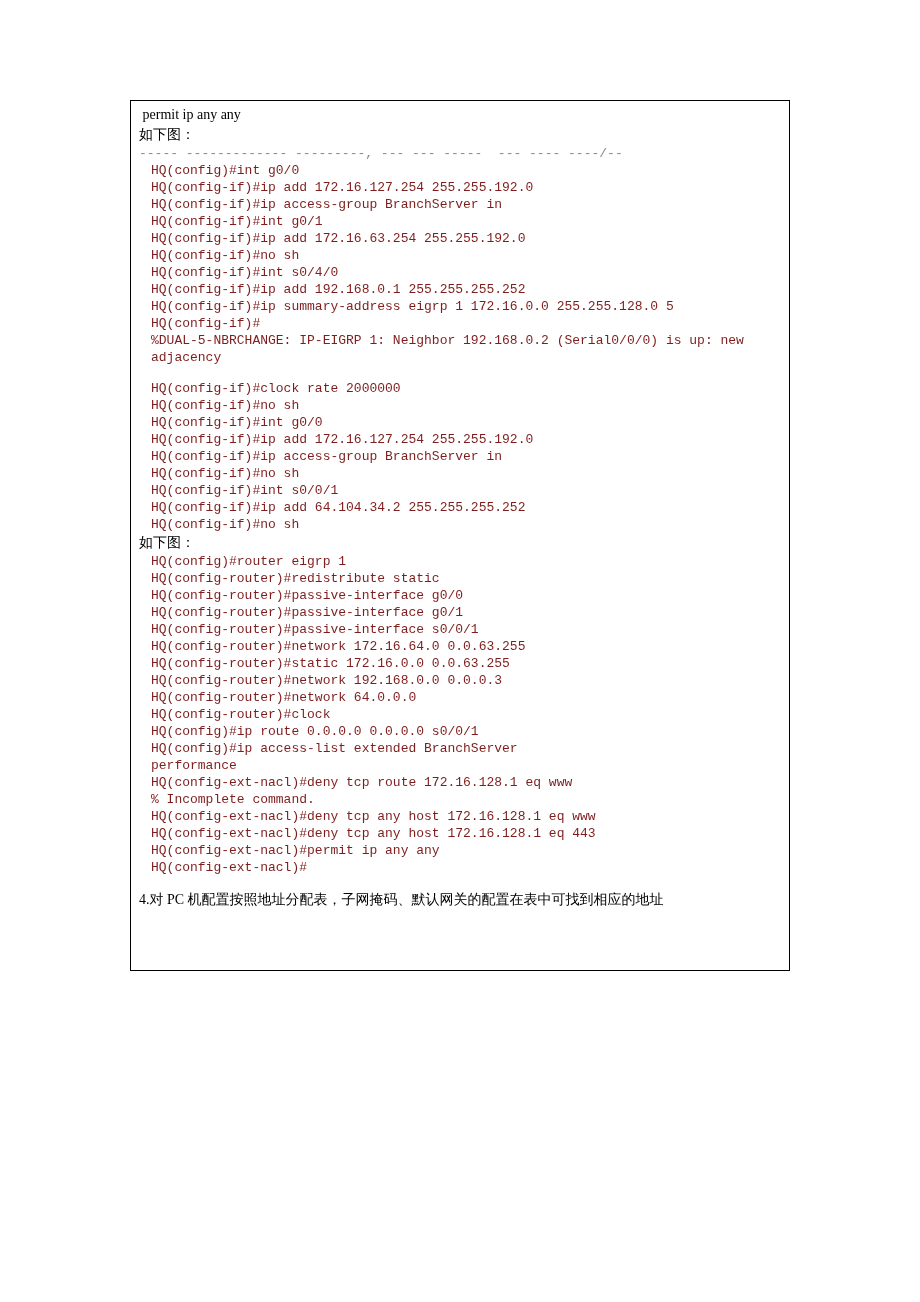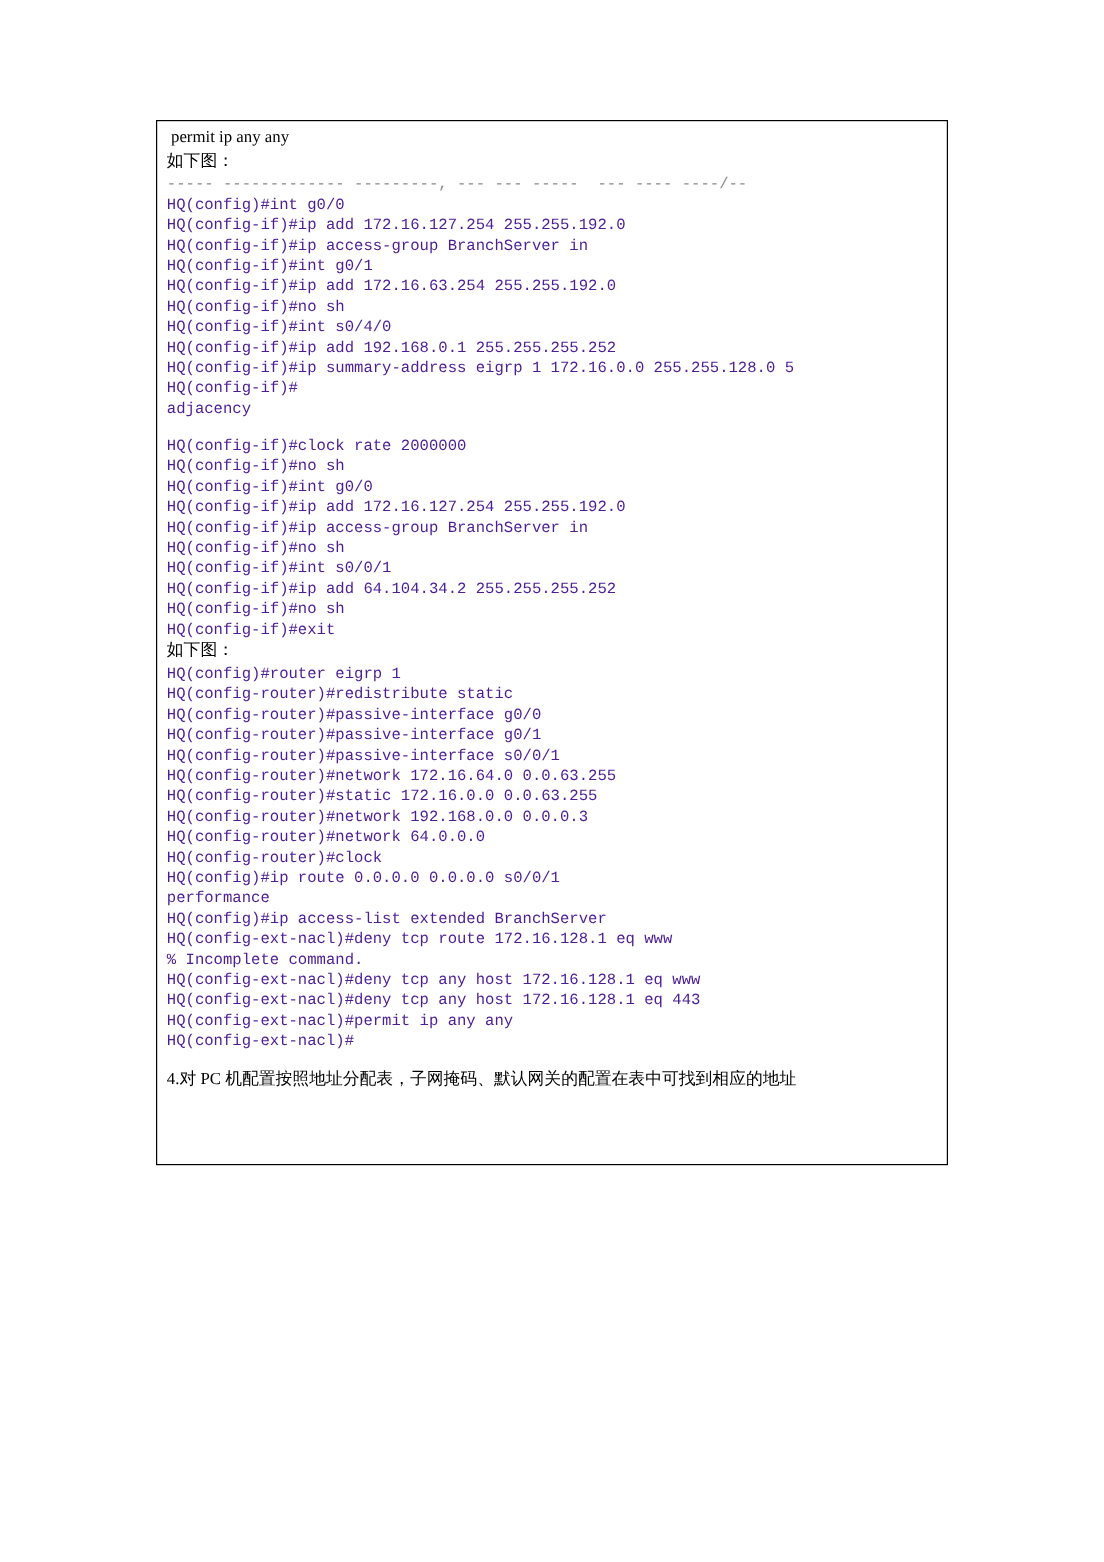--- a/index.html
+++ b/index.html
@@ -29,21 +29,22 @@
   .line.normal {
     font-family: "Times New Roman", "SimSun", serif;
     font-size: 14px;
     line-height: 20px;
     color: #000;
   }
   .line.grey {
     color: #888;
   }
   .line.dark {
-    color: #4c1d95;
+    color: #7f1d1d;
+    margin-left: 12px;
   }
   .spacer {
     height: 14px;
   }
 </style>
 </head>
 <body>
 
 <div class="page">
   <div class="box">
@@ -56,50 +57,50 @@
     <div class="line dark">HQ(config)#int g0/0</div>
     <div class="line dark">HQ(config-if)#ip add 172.16.127.254 255.255.192.0</div>
     <div class="line dark">HQ(config-if)#ip access-group BranchServer in</div>
     <div class="line dark">HQ(config-if)#int g0/1</div>
     <div class="line dark">HQ(config-if)#ip add 172.16.63.254 255.255.192.0</div>
     <div class="line dark">HQ(config-if)#no sh</div>
     <div class="line dark">HQ(config-if)#int s0/4/0</div>
     <div class="line dark">HQ(config-if)#ip add 192.168.0.1 255.255.255.252</div>
     <div class="line dark">HQ(config-if)#ip summary-address eigrp 1 172.16.0.0 255.255.128.0 5</div>
     <div class="line dark">HQ(config-if)#</div>
+    <div class="line dark">%DUAL-5-NBRCHANGE: IP-EIGRP 1: Neighbor 192.168.0.2 (Serial0/0/0) is up: new</div>
     <div class="line dark">adjacency</div>
 
     <div class="spacer"></div>
 
     <div class="line dark">HQ(config-if)#clock rate 2000000</div>
     <div class="line dark">HQ(config-if)#no sh</div>
     <div class="line dark">HQ(config-if)#int g0/0</div>
     <div class="line dark">HQ(config-if)#ip add 172.16.127.254 255.255.192.0</div>
     <div class="line dark">HQ(config-if)#ip access-group BranchServer in</div>
     <div class="line dark">HQ(config-if)#no sh</div>
     <div class="line dark">HQ(config-if)#int s0/0/1</div>
     <div class="line dark">HQ(config-if)#ip add 64.104.34.2 255.255.255.252</div>
     <div class="line dark">HQ(config-if)#no sh</div>
-    <div class="line dark">HQ(config-if)#exit</div>
 
     <div class="line normal">如下图：</div>
 
     <div class="line dark">HQ(config)#router eigrp 1</div>
     <div class="line dark">HQ(config-router)#redistribute static</div>
     <div class="line dark">HQ(config-router)#passive-interface g0/0</div>
     <div class="line dark">HQ(config-router)#passive-interface g0/1</div>
     <div class="line dark">HQ(config-router)#passive-interface s0/0/1</div>
     <div class="line dark">HQ(config-router)#network 172.16.64.0 0.0.63.255</div>
     <div class="line dark">HQ(config-router)#static 172.16.0.0 0.0.63.255</div>
     <div class="line dark">HQ(config-router)#network 192.168.0.0 0.0.0.3</div>
     <div class="line dark">HQ(config-router)#network 64.0.0.0</div>
     <div class="line dark">HQ(config-router)#clock</div>
     <div class="line dark">HQ(config)#ip route 0.0.0.0 0.0.0.0 s0/0/1</div>
+    <div class="line dark">HQ(config)#ip access-list extended BranchServer</div>
     <div class="line dark">performance</div>
-    <div class="line dark">HQ(config)#ip access-list extended BranchServer</div>
     <div class="line dark">HQ(config-ext-nacl)#deny tcp route 172.16.128.1 eq www</div>
     <div class="line dark">% Incomplete command.</div>
     <div class="line dark">HQ(config-ext-nacl)#deny tcp any host 172.16.128.1 eq www</div>
     <div class="line dark">HQ(config-ext-nacl)#deny tcp any host 172.16.128.1 eq 443</div>
     <div class="line dark">HQ(config-ext-nacl)#permit ip any any</div>
     <div class="line dark">HQ(config-ext-nacl)#</div>
 
     <div class="spacer"></div>
 
     <div class="line normal">4.对 PC 机配置按照地址分配表，子网掩码、默认网关的配置在表中可找到相应的地址</div>

